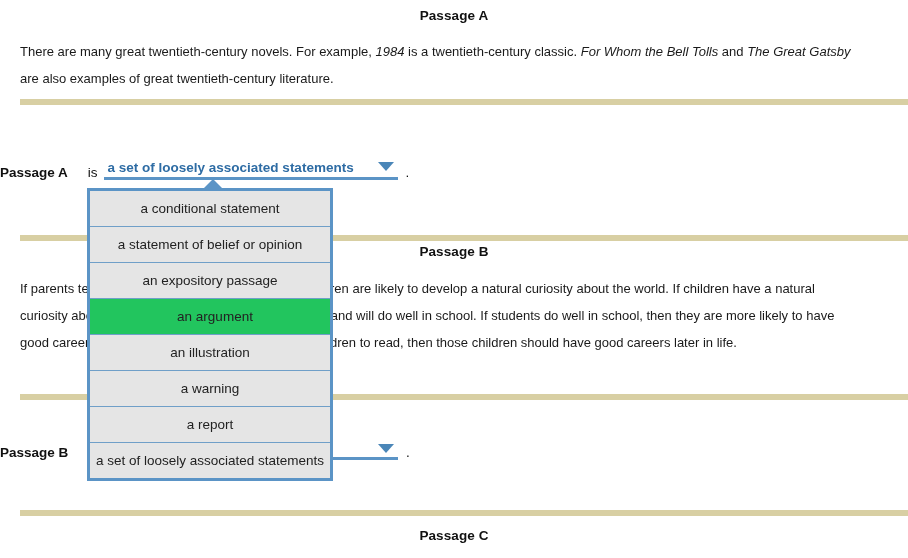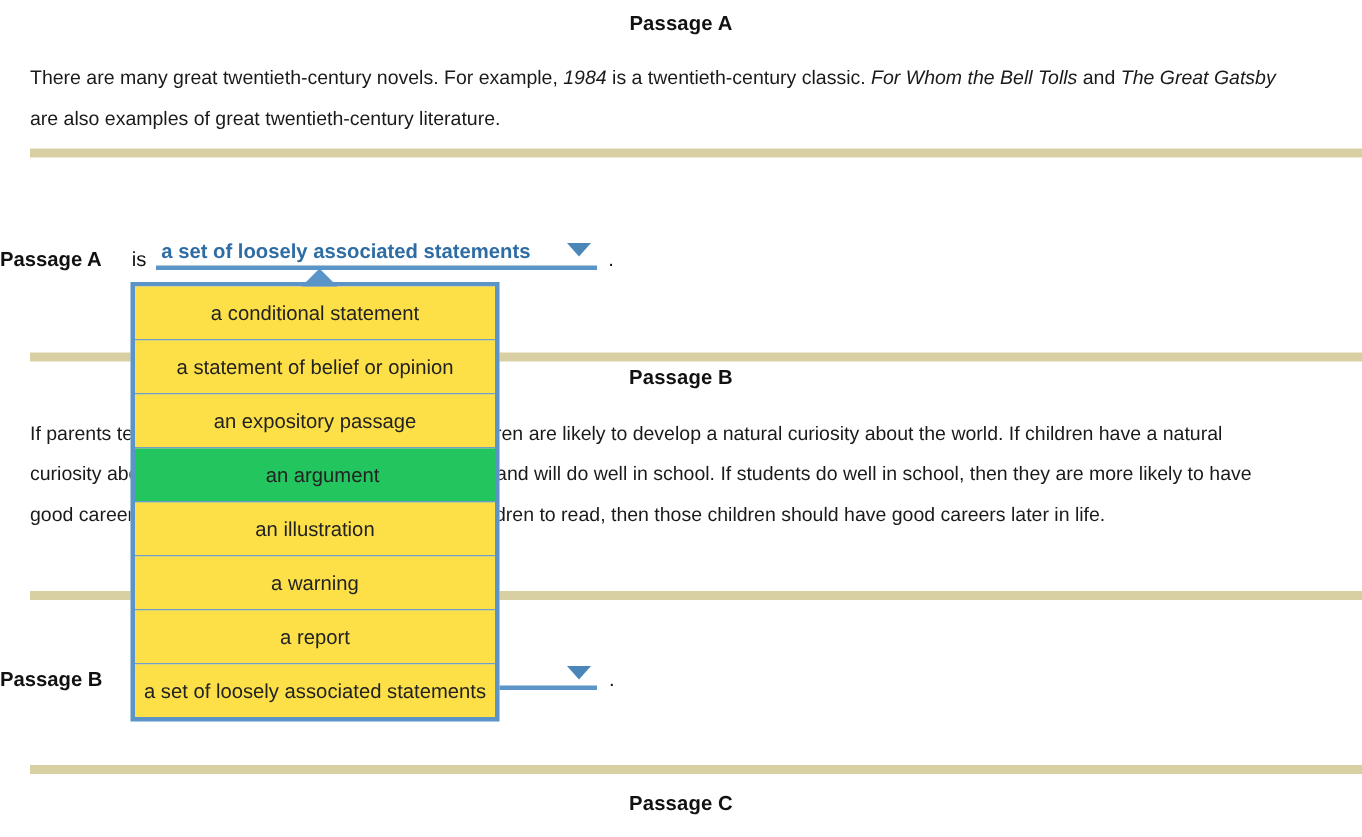--- a/index.html
+++ b/index.html
@@ -115,21 +115,21 @@
     border-right: 12px solid transparent;
     border-bottom: 12px solid #5b94c6;
   }
   .option-row {
     height: 35px;
     line-height: 35px;
     text-align: center;
     font-size: 13.5px;
     color: #222222;
     border-bottom: 1px solid #6f9fc8;
-    background: #fde047;
+    background: #e5e5e5;
     cursor: pointer;
     overflow: hidden;
     white-space: nowrap;
   }
   .option-row:last-child {
     border-bottom: none;
   }
   .option-row.selected {
     background: #22c55e;
     padding-left: 10px;

